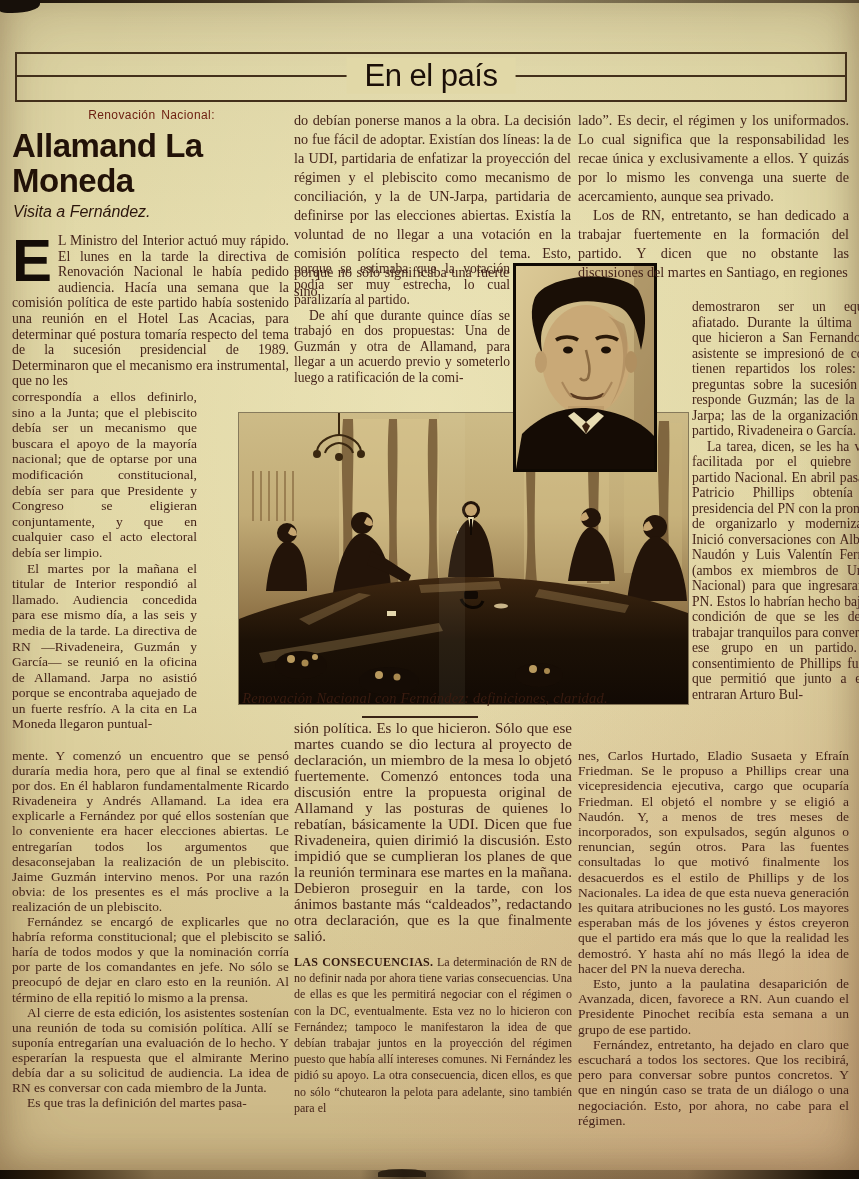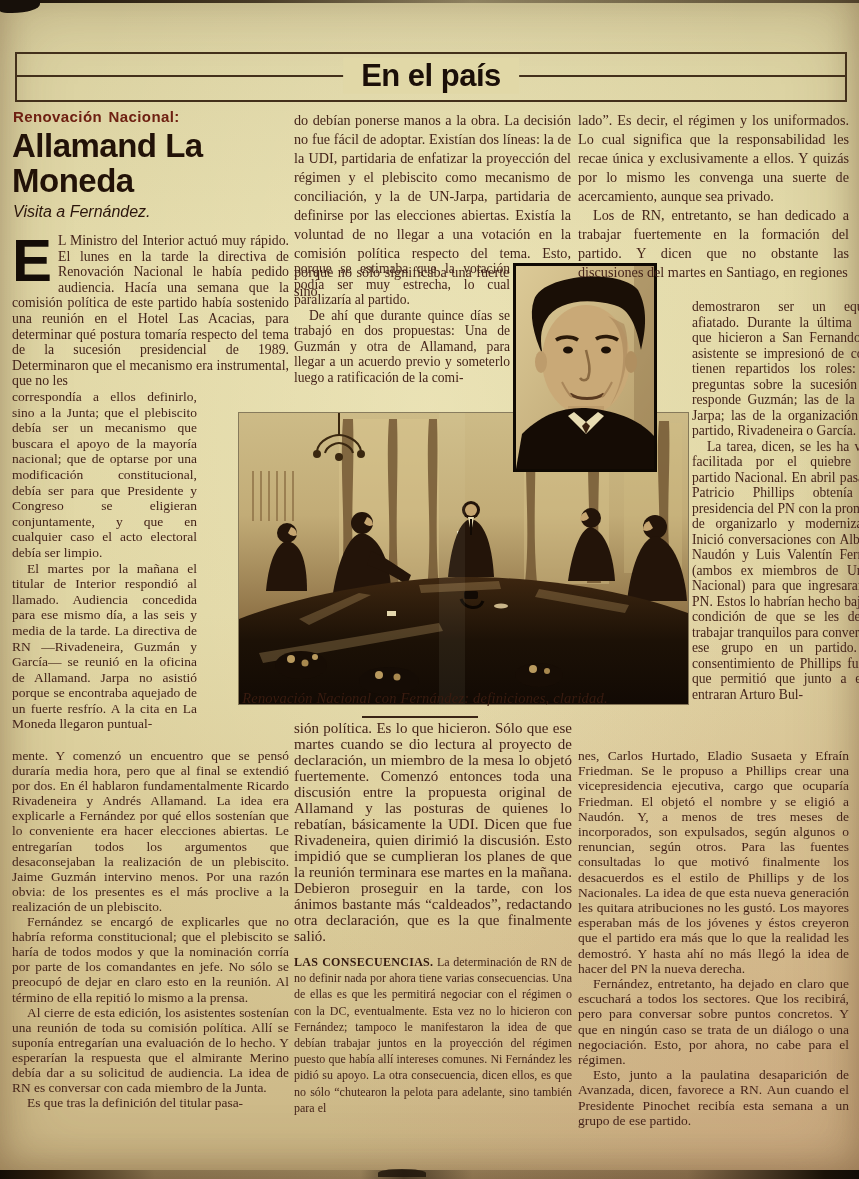--- a/index.html
+++ b/index.html
@@ -20,27 +20,27 @@
   .scan-corner{position:absolute;left:0;top:0;width:40px;height:13px;background:#17100a;border-radius:0 0 70% 18%;}
   .scan-bottom-edge{position:absolute;left:0;bottom:0;width:859px;height:9px;
     background:linear-gradient(90deg,#140d06 0%,#31220f 6%,rgba(49,34,15,.30) 18%,rgba(49,34,15,.16) 42%,rgba(30,20,10,.65) 47%,rgba(49,34,15,.22) 55%,rgba(49,34,15,.30) 80%,#1a1208 96%,#120c06 100%);}
   .scan-bottom-blob{position:absolute;left:378px;bottom:2px;width:48px;height:8px;background:rgba(25,16,8,.8);border-radius:50% 50% 0 0;}
 
   
   .band{position:absolute;left:15px;top:52px;width:828px;height:46px;border:2px solid #43301b;}
   .band-line{position:absolute;left:0;right:0;top:21px;height:2px;background:#43301b;}
   .band h1{
     position:absolute;left:50%;top:50%;transform:translate(-50%,-54%);margin:0;
-    font-family:"Liberation Sans","DejaVu Sans",sans-serif;font-size:31px;font-weight:bold;
+    font-family:"Liberation Sans","DejaVu Sans",sans-serif;font-size:31px;font-weight:normal;
     letter-spacing:-.5px;color:#1b0f08;background:#e1d8a7;padding:0 18px;white-space:nowrap;
   }
 
   .kicker{position:absolute;left:13px;top:108px;width:277px;
-    font-family:"Liberation Sans","DejaVu Sans",sans-serif;font-weight:bold;font-size:15px;
-    letter-spacing:.4px;word-spacing:2px;color:#6e2012;}
+    font-family:"Liberation Sans","DejaVu Sans",sans-serif;font-weight:normal;font-size:12px;
+    letter-spacing:.4px;word-spacing:2px;color:#6e2012;text-align:center;}
   .headline{position:absolute;left:12px;top:128px;width:277px;margin:0;
     font-family:"Liberation Sans","DejaVu Sans",sans-serif;font-weight:bold;font-size:33px;line-height:35px;
     letter-spacing:-.5px;color:#221208;}
   .subhead{position:absolute;left:13px;top:203px;width:277px;
     font-family:"Liberation Sans","DejaVu Sans",sans-serif;font-weight:normal;font-style:italic;
     font-size:16px;color:#2b150c;}
 
   
   .tb{position:absolute;text-align:justify;}
   .tb p{margin:0;}
@@ -92,21 +92,21 @@
     <p><span class="dropcap">E</span><span>L Ministro del Interior actuó muy rápido. El lunes en la tarde la directiva de Renovación Nacional le había pedido audiencia. Hacía una semana que la comisión política de este partido había sostenido una reunión en el Hotel Las Acacias, para determinar qué postura tomaría respecto del tema de la sucesión presidencial de 1989. Determinaron que el mecanismo era instrumental, que no les</span></p>
   </div>
   <div class="tb c1b">
       <p>correspondía a ellos definirlo, sino a la Junta; que el plebiscito debía ser un mecanismo que buscara el apoyo de la mayoría nacional; que de optarse por una modificación constitucional, debía ser para que Presidente y Congreso se eligieran conjuntamente, y que en cualquier caso el acto electoral debía ser limpio.</p>
       <p>El martes por la mañana el titular de Interior respondió al llamado. Audiencia concedida para ese mismo día, a las seis y media de la tarde. La directiva de RN —Rivadeneira, Guzmán y García— se reunió en la oficina de Allamand. Jarpa no asistió porque se encontraba aquejado de un fuerte resfrío. A la cita en La Moneda llegaron puntual-</p>
     </div>
   <div class="tb c1c">
       <p>mente. Y comenzó un encuentro que se pensó duraría media hora, pero que al final se extendió por dos. En él hablaron fundamentalmente Ricardo Rivadeneira y Andrés Allamand. La idea era explicarle a Fernández por qué ellos sostenían que lo conveniente era hacer elecciones abiertas. Le entregarían todos los argumentos que desaconsejaban la realización de un plebiscito. Jaime Guzmán intervino menos. Por una razón obvia: de los presentes es el más proclive a la realización de un plebiscito.</p>
       <p>Fernández se encargó de explicarles que no habría reforma constitucional; que el plebiscito se haría de todos modos y que la nominación corría por parte de los comandantes en jefe. No sólo se preocupó de dejar en claro esto en la reunión. Al término de ella repitió lo mismo a la prensa.</p>
       <p>Al cierre de esta edición, los asistentes sostenían una reunión de toda su comisión política. Allí se suponía entregarían una evaluación de lo hecho. Y esperarían la respuesta que el almirante Merino debía dar a su solicitud de audiencia. La idea de RN es conversar con cada miembro de la Junta.</p>
-      <p>Es que tras la definición del titular pasa-</p>
+      <p>Es que tras la definición del martes pasa-</p>
     </div>
 
   <div class="tb c2a">
       <p>do debían ponerse manos a la obra. La decisión no fue fácil de adoptar. Existían dos líneas: la de la UDI, partidaria de enfatizar la proyección del régimen y el plebiscito como mecanismo de conciliación, y la de UN-Jarpa, partidaria de definirse por las elecciones abiertas. Existía la voluntad de no llegar a una votación en la comisión política respecto del tema. Esto, porque no sólo significaba una fuerte discusión, sino</p>
     </div>
   <div class="tb c2b">
       <p>porque se estimaba que la votación podía ser muy estrecha, lo cual paralizaría al partido.</p>
       <p>De ahí que durante quince días se trabajó en dos propuestas: Una de Guzmán y otra de Allamand, para llegar a un acuerdo previo y someterlo luego a ratificación de la comi-</p>
     </div>
 
@@ -259,19 +259,19 @@
   <div class="tb c3a">
       <p>lado”. Es decir, el régimen y los uniformados. Lo cual significa que la responsabilidad les recae única y exclusivamente a ellos. Y quizás por lo mismo les convenga una suerte de acercamiento, aunque sea privado.</p>
       <p>Los de RN, entretanto, se han dedicado a trabajar fuertemente en la formación del partido. Y dicen que no obstante las discusiones del martes en Santiago, en regiones</p>
     </div>
   <div class="tb c3b">
       <p>demostraron ser un equipo afiatado. Durante la última gira que hicieron a San Fernando un asistente se impresionó de cómo tienen repartidos los roles: las preguntas sobre la sucesión las responde Guzmán; las de la UF, Jarpa; las de la organización del partido, Rivadeneira o García.</p>
       <p>La tarea, dicen, se les ha visto facilitada por el quiebre del partido Nacional. En abril pasado, Patricio Phillips obtenía la presidencia del PN con la promesa de organizarlo y modernizarlo. Inició conversaciones con Alberto Naudón y Luis Valentín Ferrada (ambos ex miembros de Unión Nacional) para que ingresaran al PN. Estos lo habrían hecho bajo la condición de que se les dejara trabajar tranquilos para convertir a ese grupo en un partido. El consentimiento de Phillips fue lo que permitió que junto a ellos entraran Arturo Bul-</p>
     </div>
   <div class="tb c3c">
       <p>nes, Carlos Hurtado, Eladio Susaeta y Efraín Friedman. Se le propuso a Phillips crear una vicepresidencia ejecutiva, cargo que ocuparía Friedman. El objetó el nombre y se eligió a Naudón. Y, a menos de tres meses de incorporados, son expulsados, según algunos o renuncian, según otros. Para las fuentes consultadas lo que motivó finalmente los desacuerdos es el estilo de Phillips y de los Nacionales. La idea de que esta nueva generación les quitara atribuciones no les gustó. Los mayores esperaban más de los jóvenes y éstos creyeron que el partido era más que lo que la realidad les demostró. Y hasta ahí no más llegó la idea de hacer del PN la nueva derecha.</p>
+      <p>Esto, junto a la paulatina desaparición de Avanzada, dicen, favorece a RN. Aun cuando el Presidente Pinochet recibía esta semana a un grupo de ese partido.</p>
       <p>Fernández, entretanto, ha dejado en claro que escuchará a todos los sectores. Que los recibirá, pero para conversar sobre puntos concretos. Y que en ningún caso se trata de un diálogo o una negociación. Esto, por ahora, no cabe para el régimen.</p>
-      <p>Esto, junto a la paulatina desaparición de Avanzada, dicen, favorece a RN. Aun cuando el Presidente Pinochet recibía esta semana a un grupo de ese partido.</p>
     </div>
 
   <div class="scan-bottom-blob"></div>
   <div class="scan-bottom-edge"></div>
 </div>
 
 </body></html>

